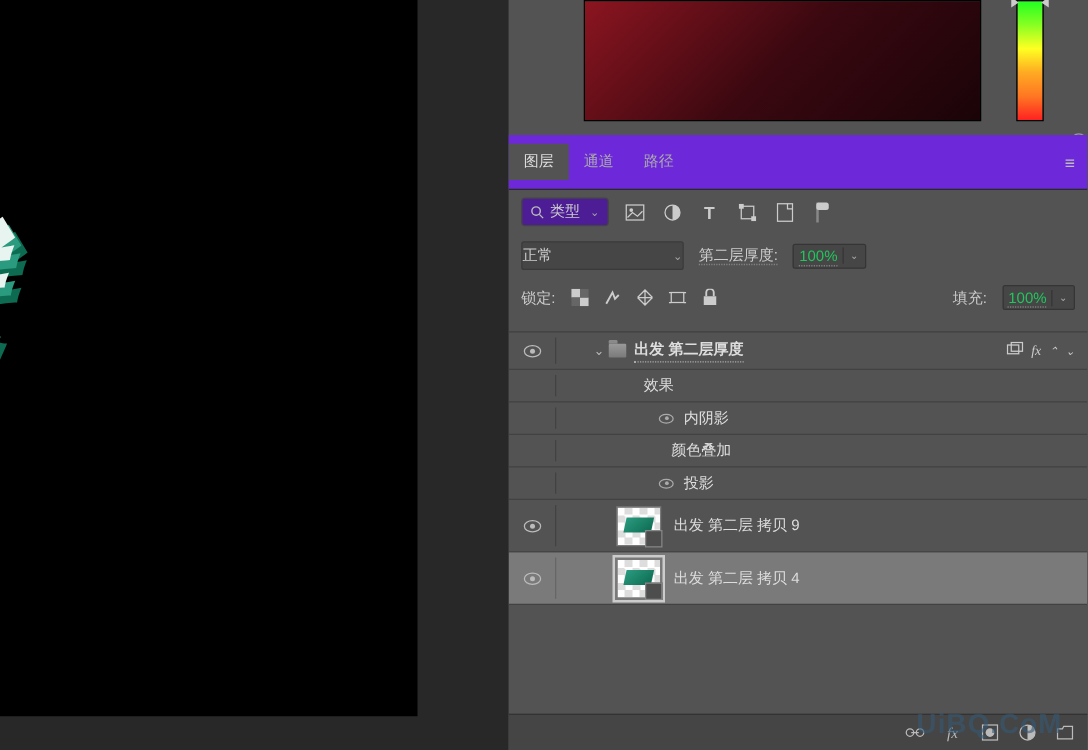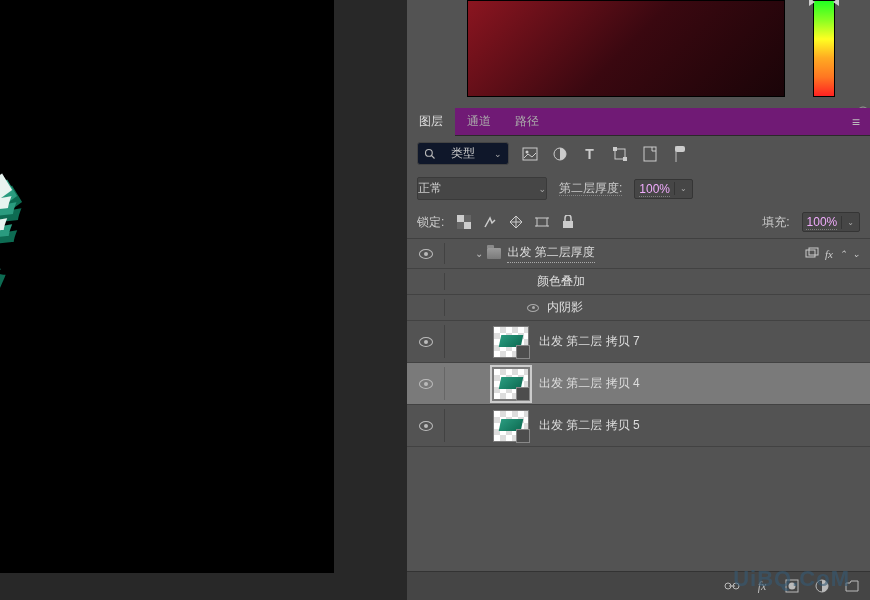--- a/index.html
+++ b/index.html
@@ -12,60 +12,60 @@
   .text-3d::after { content: attr(data-text); position: absolute; top: 12px; left: 12px; color: #0d6b52; z-index: -2; }
   
   .panel-area { flex: 1; display: flex; flex-direction: column; background: #535353; position: relative; }
   
   .color-panel { height: 108px; position: relative; display: flex; }
   .color-panel-inner { margin-left: 60px; width: 318px; height: 97px; background: linear-gradient(135deg, #8b1520 0%, #3a0810 50%, #1a0408 100%); border: 1px solid #000; }
   .hue-strip { width: 22px; height: 97px; margin-left: 28px; background: linear-gradient(to bottom, #22ff22 0%, #88ff22 20%, #ffff22 40%, #ffaa22 60%, #ff7722 80%, #ff2222 100%); border: 1px solid #000; position:relative; }
   .hue-marker { position:absolute; top:-3px; left:-5px; width:0; height:0; border-top:4px solid transparent; border-bottom:4px solid transparent; border-left:6px solid #ccc;}
   .hue-marker-r { position:absolute; top:-3px; right:-5px; width:0; height:0; border-top:4px solid transparent; border-bottom:4px solid transparent; border-right:6px solid #ccc;}
   
-  .tabs { display: flex; background: #701a75; border-bottom: 1px solid #2a2a2a; height: 28px; align-items:center; position:relative; }
+  .tabs { display: flex; background: #6d28d9; border-bottom: 1px solid #2a2a2a; height: 44px; align-items:center; position:relative; }
   .tab { padding: 6px 12px; font-size: 12px; color: #aaa; cursor: pointer; }
   .tab.active { background: #535353; color: #ddd; }
   .tab-menu { position:absolute; right:10px; color:#bbb; font-size:14px;}
   
   .toolbar-row { display: flex; align-items: center; padding: 6px 10px; gap: 12px; font-size: 12px; color: #ccc; }
-  .type-filter { display: flex; align-items:center; border:1px solid #444; border-radius:3px; background:#0f172a; padding:2px 6px; gap:15px;justify-content:flex-end; }
+  .type-filter { display: flex; align-items:center; border:1px solid #444; border-radius:3px; background:#4c1d95; padding:2px 6px; gap:4px;justify-content:flex-end; }
   .type-filter svg { width:12px; height:12px; }
   .dropdown-arrow { font-size:9px; color:#aaa; padding-left:4px; }
   .filter-icons { display:flex; gap:12px; align-items:center; }
   .filter-icons span { width:18px; height:18px; display:inline-flex; align-items:center; justify-content:center; color:#ccc; }
   .small-slider { width:10px; height:18px; position:relative; }
   .small-slider::before { content:''; position:absolute; width:2px; height:16px; background:#888; left:4px; top:1px; }
   .small-slider::after { content:''; position:absolute; width:10px; height:6px; background:#ccc; border-radius:2px; top:1px; }
 
   .blend-row select, .blend-row .select-mock { background:#464646; color:#ccc; border:1px solid #3a3a3a; font-size:12px; padding:2px 0; border-radius:2px; }
   .select-mock { display:inline-flex; align-items:center; gap:20px; width:130px; justify-content:space-between; }
 
-  .lock-row { border-bottom:1px solid #404040; padding-bottom:6px; }
+  .lock-row { border-bottom:1px solid #404040; padding-bottom:17px; }
   .lock-icons { display:flex; gap:10px; align-items:center; }
   .lock-icons span { width:16px; height:16px; display:inline-flex; align-items:center; justify-content:center; }
 
   .pct-box { display:inline-flex; align-items:center; border:1px solid #353535; background:#464646; border-radius:2px; }
-  .pct-box span.val { padding:2px 4px; font-size:12px; color:#f0abfc; text-decoration: underline dotted rgba(180,180,180,0.5); text-underline-offset:3px; }
+  .pct-box span.val { padding:2px 4px; font-size:12px; color:#22c55e; text-decoration: underline dotted rgba(180,180,180,0.5); text-underline-offset:3px; }
   .pct-box span.arr { padding:2px 5px; border-left:1px solid #353535; font-size:8px; color:#aaa; }
 
   .layers-list { flex:1; overflow:auto; }
   .layer-row { display:flex; align-items:center; min-height:42px; border-bottom:1px solid #424242; padding:4px 6px 4px 0; position:relative; }
   .layer-row.tight { min-height:24px; }
   .layer-row.selected { background:#7a7a7a;text-align:center; }
   .vis-col { width:38px; display:flex; justify-content:center; border-right:1px solid #424242; align-self:stretch; align-items:center; }
   .eye { width:14px; height:10px; border:1px solid #bbb; border-radius:50%; position:relative; }
   .eye::after { content:''; width:4px; height:4px; background:#bbb; border-radius:50%; position:absolute; top:2px; left:4px; }
   .indent { display:inline-block; }
   .indent-1 { width:30px; } .indent-2 { width:70px; } .indent-3 { width:82px; } .indent-35 { width:92px; }
   .twirl { color:#bbb; font-size:10px; margin-right:4px; cursor:pointer; }
   .folder-ic { width:14px; height:11px; background:linear-gradient(#9a9a9a,#7a7a7a); border-radius:1px; display:inline-block; margin-right:6px; position:relative; }
   .folder-ic::before { content:''; position:absolute; top:-3px; left:0; width:7px; height:3px; background:#8a8a8a; border-radius:1px 1px 0 0; }
   .layer-name { font-size:12px; color:#ddd; }
-  .layer-name.under { border-bottom:1px dotted #aaa; padding-bottom:1px; }
+  .layer-name.under { border-bottom:1px dotted #aaa; padding-bottom:1px;font-weight:bold; }
   .group-extras { position:absolute; right:10px; color:#ccc; font-size:11px; display:flex; gap:6px; align-items:center; font-style:italic; }
   .smart-thumb { width:36px; height:32px; border:1px solid #7a7a7a; background:repeating-conic-gradient(#ddd 0 25%, #fff 0 50%) 0 0/12px 12px; position:relative; margin-right:10px; }
   .smart-thumb::after { content:''; position:absolute; bottom:-2px; right:-2px; width:12px; height:12px; background:#4d4d4d; border:1px solid #888; }
   .smart-thumb::before { content:''; position:absolute; top:8px; left:6px; width:22px; height:12px; background:linear-gradient(135deg,#2a9b7f,#0d6b52); transform:skewX(-12deg); }
   .smart-thumb.sel { outline:2px solid #ccc; outline-offset:1px; }
 
   .sub-eye { width:12px; height:8px; border:1px solid #aaa; border-radius:50%; position:relative; margin-right:8px; display:inline-block; }
   .sub-eye::after { content:''; width:3px; height:3px; background:#aaa; border-radius:50%; position:absolute; top:1.5px; left:3.5px; }
 
   .bottom-bar { display:flex; justify-content:flex-end; gap:14px; padding:6px 10px; background:#454545; border-top:1px solid #333; color:#bbb; font-size:14px; }
@@ -221,54 +221,57 @@
               <rect x="4" y="1" width="9" height="7" fill="none" stroke="#ccc"></rect>
             </svg></span>
         <span style="font-family:serif;">fx</span>
         <span style="font-size:9px;">⌃</span>
         <span style="font-size:9px;">⌄</span>
       </span>
     </div>
 
     <div class="layer-row tight">
       <div class="vis-col"></div>
-      <span class="indent indent-35"></span>
-      <span class="layer-name">颜色叠加</span>
+      <span class="indent indent-2"></span>
+      <span class="layer-name">效果</span>
     </div>
     <div class="layer-row tight">
       <div class="vis-col"></div>
       <span class="indent indent-3"></span>
       <span class="sub-eye"></span>
       <span class="layer-name">内阴影</span>
+    </div>
+    <div class="layer-row tight">
+      <div class="vis-col"></div>
+      <span class="indent indent-35"></span>
+      <span class="layer-name">颜色叠加</span>
+    </div>
+    <div class="layer-row tight">
+      <div class="vis-col"></div>
+      <span class="indent indent-3"></span>
+      <span class="sub-eye"></span>
+      <span class="layer-name">投影</span>
     </div>
 
     <div class="layer-row">
       <div class="vis-col">
           <span class="eye"></span>
         </div>
       <span class="indent" style="width:48px;"></span>
       <span class="smart-thumb"></span>
-      <span class="layer-name">出发 第二层 拷贝 7</span>
+      <span class="layer-name">出发 第二层 拷贝 9</span>
     </div>
     <div class="layer-row selected">
       <div class="vis-col" style="border-right-color:#666;">
           <span class="eye"></span>
         </div>
       <span class="indent" style="width:48px;"></span>
       <span class="smart-thumb sel"></span>
       <span class="layer-name">出发 第二层 拷贝 4</span>
     </div>
-    <div class="layer-row">
-      <div class="vis-col">
-          <span class="eye"></span>
-        </div>
-      <span class="indent" style="width:48px;"></span>
-      <span class="smart-thumb"></span>
-      <span class="layer-name">出发 第二层 拷贝 5</span>
-    </div>
   </div>
 
   <div class="bottom-bar">
     <span>
         <svg width="16" height="10">
           <rect x="1" y="2" width="6" height="6" rx="3" fill="none" stroke="#bbb"></rect>
           <rect x="9" y="2" width="6" height="6" rx="3" fill="none" stroke="#bbb"></rect>
           <line x1="5" y1="5" x2="11" y2="5" stroke="#bbb"></line>
         </svg>
       </span>

